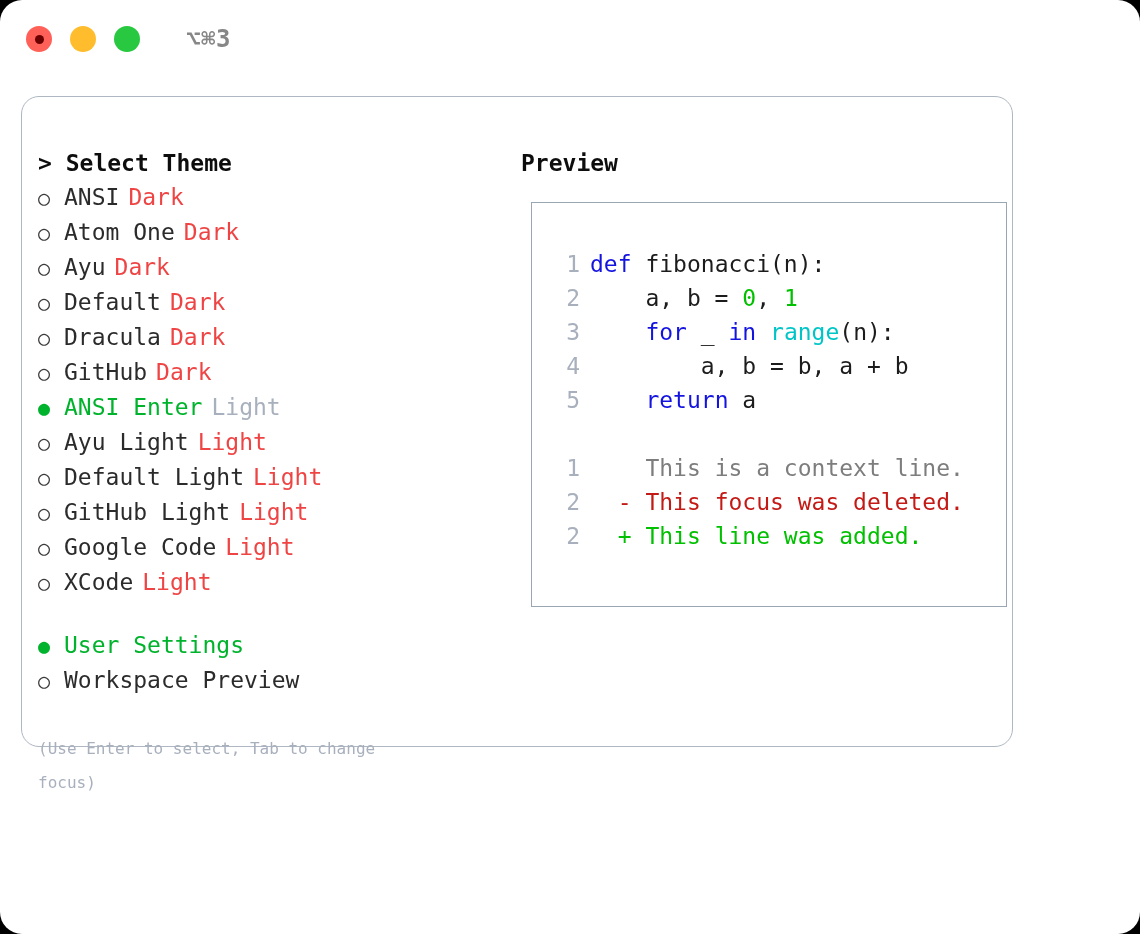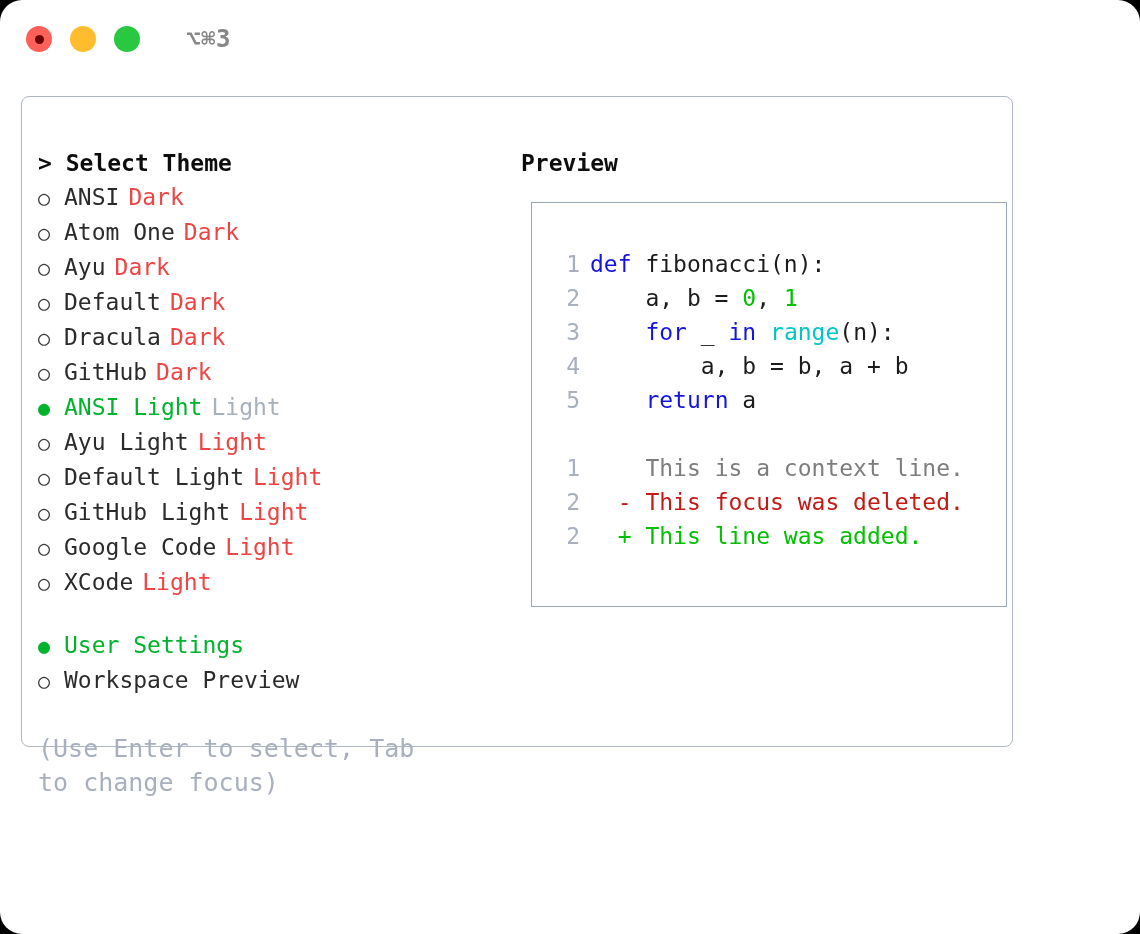--- a/index.html
+++ b/index.html
@@ -67,21 +67,21 @@
   }
 
   
   #panel {
     position: absolute;
     left: 21px;
     top: 96px;
     width: 992px;
     height: 651px;
     border: 1.6px solid #aeb7c2;
-    border-radius: 8px;
+    border-radius: 18px;
     box-sizing: border-box;
     background: #ffffff;
   }
 
   #columns {
     position: absolute;
     left: 0; top: 0;
     width: 100%; height: 100%;
     display: flex;
   }
@@ -136,21 +136,21 @@
   .apply-title {
     font-size: 23px;
     line-height: 34px;
     color: #151515;
     padding-left: 26px;
     white-space: pre;
   }
 
   #hint {
     margin-top: 34px;
-    font-size: 25px;
+    font-size: 16px;
     line-height: 34px;
     color: #a8b0bd;
     width: 400px;
     white-space: pre-wrap;
   }
 
   
   #preview-title {
     font-size: 23px;
     font-weight: 700;
@@ -213,21 +213,21 @@
       <div id="left-col">
         <div class="section-title">&gt; Select Theme</div>
 
         <div class="list" id="theme-list">
             <div class="opt"><span class="bullet">○</span><span class="label">ANSI</span><span class="variant">Dark</span></div>
             <div class="opt"><span class="bullet">○</span><span class="label">Atom One</span><span class="variant">Dark</span></div>
             <div class="opt"><span class="bullet">○</span><span class="label">Ayu</span><span class="variant">Dark</span></div>
             <div class="opt"><span class="bullet">○</span><span class="label">Default</span><span class="variant">Dark</span></div>
             <div class="opt"><span class="bullet">○</span><span class="label">Dracula</span><span class="variant">Dark</span></div>
             <div class="opt"><span class="bullet">○</span><span class="label">GitHub</span><span class="variant">Dark</span></div>
-            <div class="opt selected"><span class="bullet">●</span><span class="label">ANSI Light</span><span class="variant">Light</span></div>
+            <div class="opt selected"><span class="bullet">●</span><span class="label">ANSI Enter</span><span class="variant">Light</span></div>
             <div class="opt"><span class="bullet">○</span><span class="label">Ayu Light</span><span class="variant">Light</span></div>
             <div class="opt"><span class="bullet">○</span><span class="label">Default Light</span><span class="variant">Light</span></div>
             <div class="opt"><span class="bullet">○</span><span class="label">GitHub Light</span><span class="variant">Light</span></div>
             <div class="opt"><span class="bullet">○</span><span class="label">Google Code</span><span class="variant">Light</span></div>
             <div class="opt"><span class="bullet">○</span><span class="label">XCode</span><span class="variant">Light</span></div>
           </div>
 
         <div class="group-gap"></div>
 
         <div class="list" id="apply-list">

